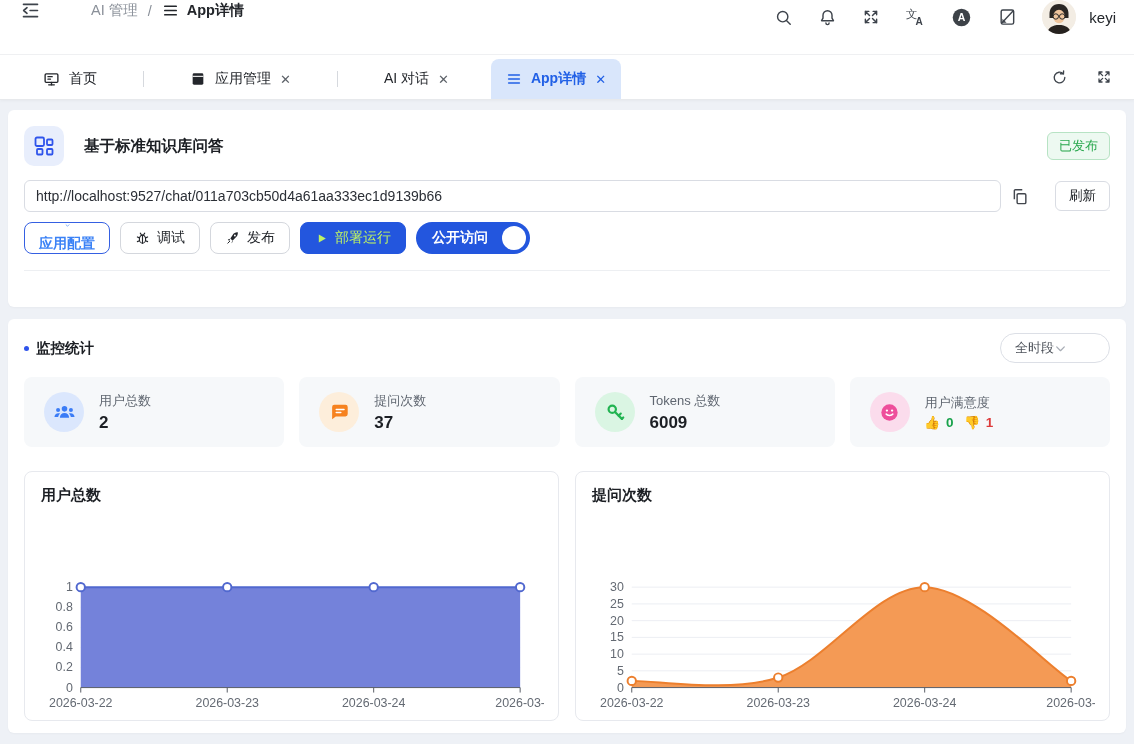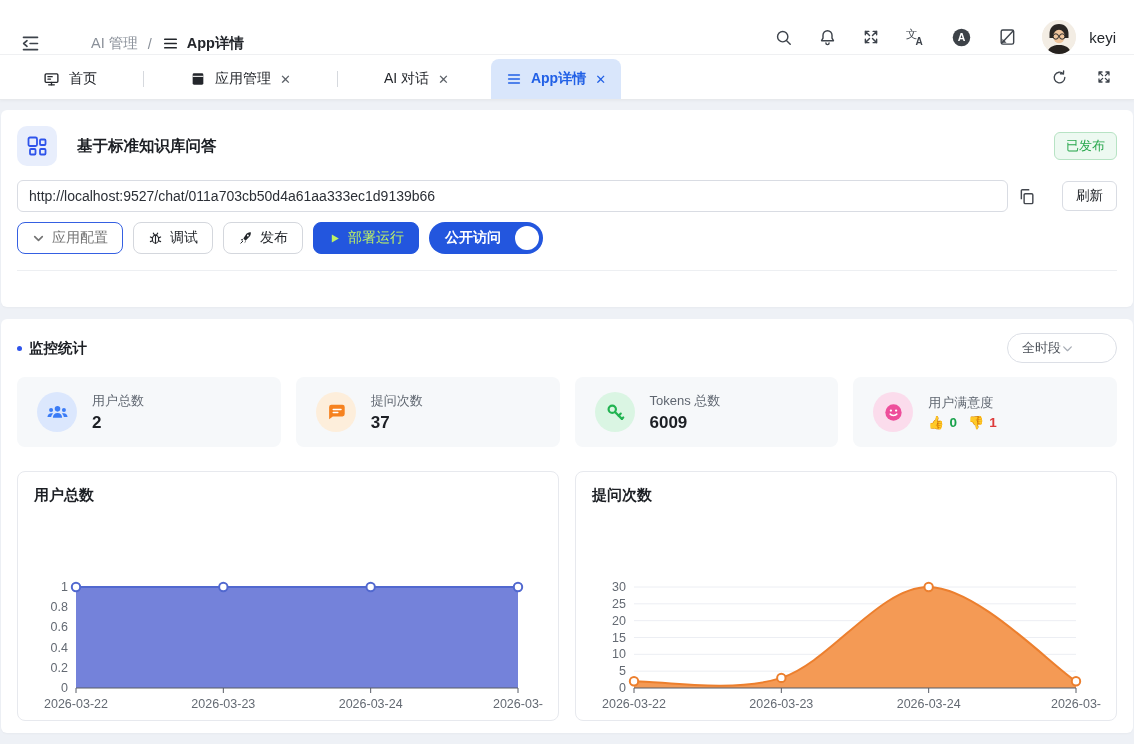--- a/index.html
+++ b/index.html
@@ -2,21 +2,21 @@
 <html><head>
 <meta charset="utf-8">
 <style>
   * { margin:0; padding:0; box-sizing:border-box; }
   html,body { width:1134px; height:744px; overflow:hidden; }
   body { font-family:"Liberation Sans","DejaVu Sans",sans-serif; background:#eef1f6; color:#1f2329; }
   svg { display:block; }
 
   
   .navbar { height:55px; background:#fff; border-bottom:1px solid #f0f1f3;
-            display:flex; align-items:flex-end; justify-content:space-between; padding:0 18px 0 20px; }
+            display:flex; align-items:flex-start; justify-content:space-between; padding:0 18px 0 20px; }
   .nav-left { display:flex; align-items:center; }
   .icon-btn { display:inline-flex; align-items:center; justify-content:center; cursor:pointer; color:#3d434b; }
   .breadcrumb { display:flex; align-items:center; gap:10px; margin-left:50px; font-size:14.5px; }
   .bc-section { color:#8a9099; cursor:pointer; }
   .bc-sep { color:#8a9099; }
   .bc-current { display:flex; align-items:center; gap:8px; color:#23262b; font-weight:bold; }
   .nav-right { display:flex; align-items:center; gap:25px; }
   .avatar { width:34px; height:34px; border-radius:50%; overflow:hidden; background:#f3ede6; cursor:pointer; }
   .username { font-size:15px; color:#23262b; margin-left:-12px; }
 
@@ -27,42 +27,42 @@
   .tabs { display:flex; align-items:flex-end; height:100%;gap:27px; }
   .tab { height:40px; display:flex; align-items:center; gap:9px; padding:0 15px;
          font-size:14px; color:#23262b; cursor:pointer; border-radius:8px 8px 0 0; }
   .tab .t-close { font-size:13px; color:#5c6168; line-height:1; }
   .tab.active { background:#d9e6fb; color:#2160e6; font-weight:bold; }
   .tab.active .t-close { color:#2160e6; }
   .tab-sep { width:1px; height:16px; background:#d6d9de; margin:0 4px 12px 4px; align-self:flex-end; }
   .tab-actions { display:flex; align-items:center; gap:28px; height:100%; padding-right:10px; color:#3d434b; }
 
   
-  .content { padding:10px 1px 11px; }
+  .content { padding:10px 8px 11px; }
   .card { background:#fff; border-radius:6px; box-shadow:0 1px 2px rgba(31,35,41,.03); }
 
   .app-card { padding:16px 16px 36px; }
   .app-head { display:flex; align-items:center; }
   .app-avatar { width:40px; height:40px; border-radius:10px; background:#e8eefc;
                 display:flex; align-items:center; justify-content:center; color:#2f54eb; }
   .app-title { margin-left:20px; font-size:15.5px; font-weight:bold; color:#1c1f24; }
   .status-badge { margin-left:auto; font-size:13px; color:#2aa84e; background:#edf9f1;
                   border:1px solid #b7e3c4; border-radius:6px; padding:4px 11px; }
 
   .url-row { margin-top:14px; display:flex; align-items:center; }
   .url-input { flex:1; height:32px; border:1px solid #d9dce3; border-radius:6px; padding:0 11px;
                font-size:14px; color:#2b2f36; font-family:"Liberation Sans","DejaVu Sans",sans-serif; outline:none; background:#fff; }
   .copy-btn { margin-left:9px; color:#43474e; cursor:pointer; }
   .refresh-btn { margin-left:26px; height:30px; padding:0 13px; background:#fff; border:1px solid #d9dce3;
                  border-radius:6px; font-size:13.5px; color:#23262b; cursor:pointer; }
 
   .btn-row { margin-top:10px; display:flex; align-items:center; gap:10px; }
   .btn { height:32px; display:inline-flex; align-items:center; gap:7px; padding:0 14px;
          background:#fff; border:1px solid #d4d7dd; border-radius:8px; font-size:14px; color:#23262b; cursor:pointer; }
-  .btn-outline-primary { border-color:#3560e2; color:#737373; font-weight:normal; }
+  .btn-outline-primary { border-color:#3560e2; color:#3b82f6; font-weight:bold;flex-direction:column; }
   .btn-primary { background:#2356de; border-color:#2356de; color:#bef264; }
   .btn-pill { background:#2356de; border:none; border-radius:16px; color:#fff; font-weight:bold; padding:0 4px 0 16px; }
   .toggle-knob { width:24px; height:24px; border-radius:50%; background:#fff; margin-left:7px; display:inline-block; }
   .divider { border:none; border-top:1px solid #edeff2; margin-top:16px; }
 
   .stats-card { margin-top:12px; padding:14px 16px 12px; }
   .stats-head { display:flex; align-items:center; height:30px; }
   .bullet { width:5px; height:5px; border-radius:50%; background:#2f54eb; margin-right:7px; }
   .section-title { font-size:14.5px; font-weight:bold; color:#1c1f24; }
   .time-select { margin-left:auto; width:110px; height:30px; border:1px solid #dcdfe6; border-radius:15px;

